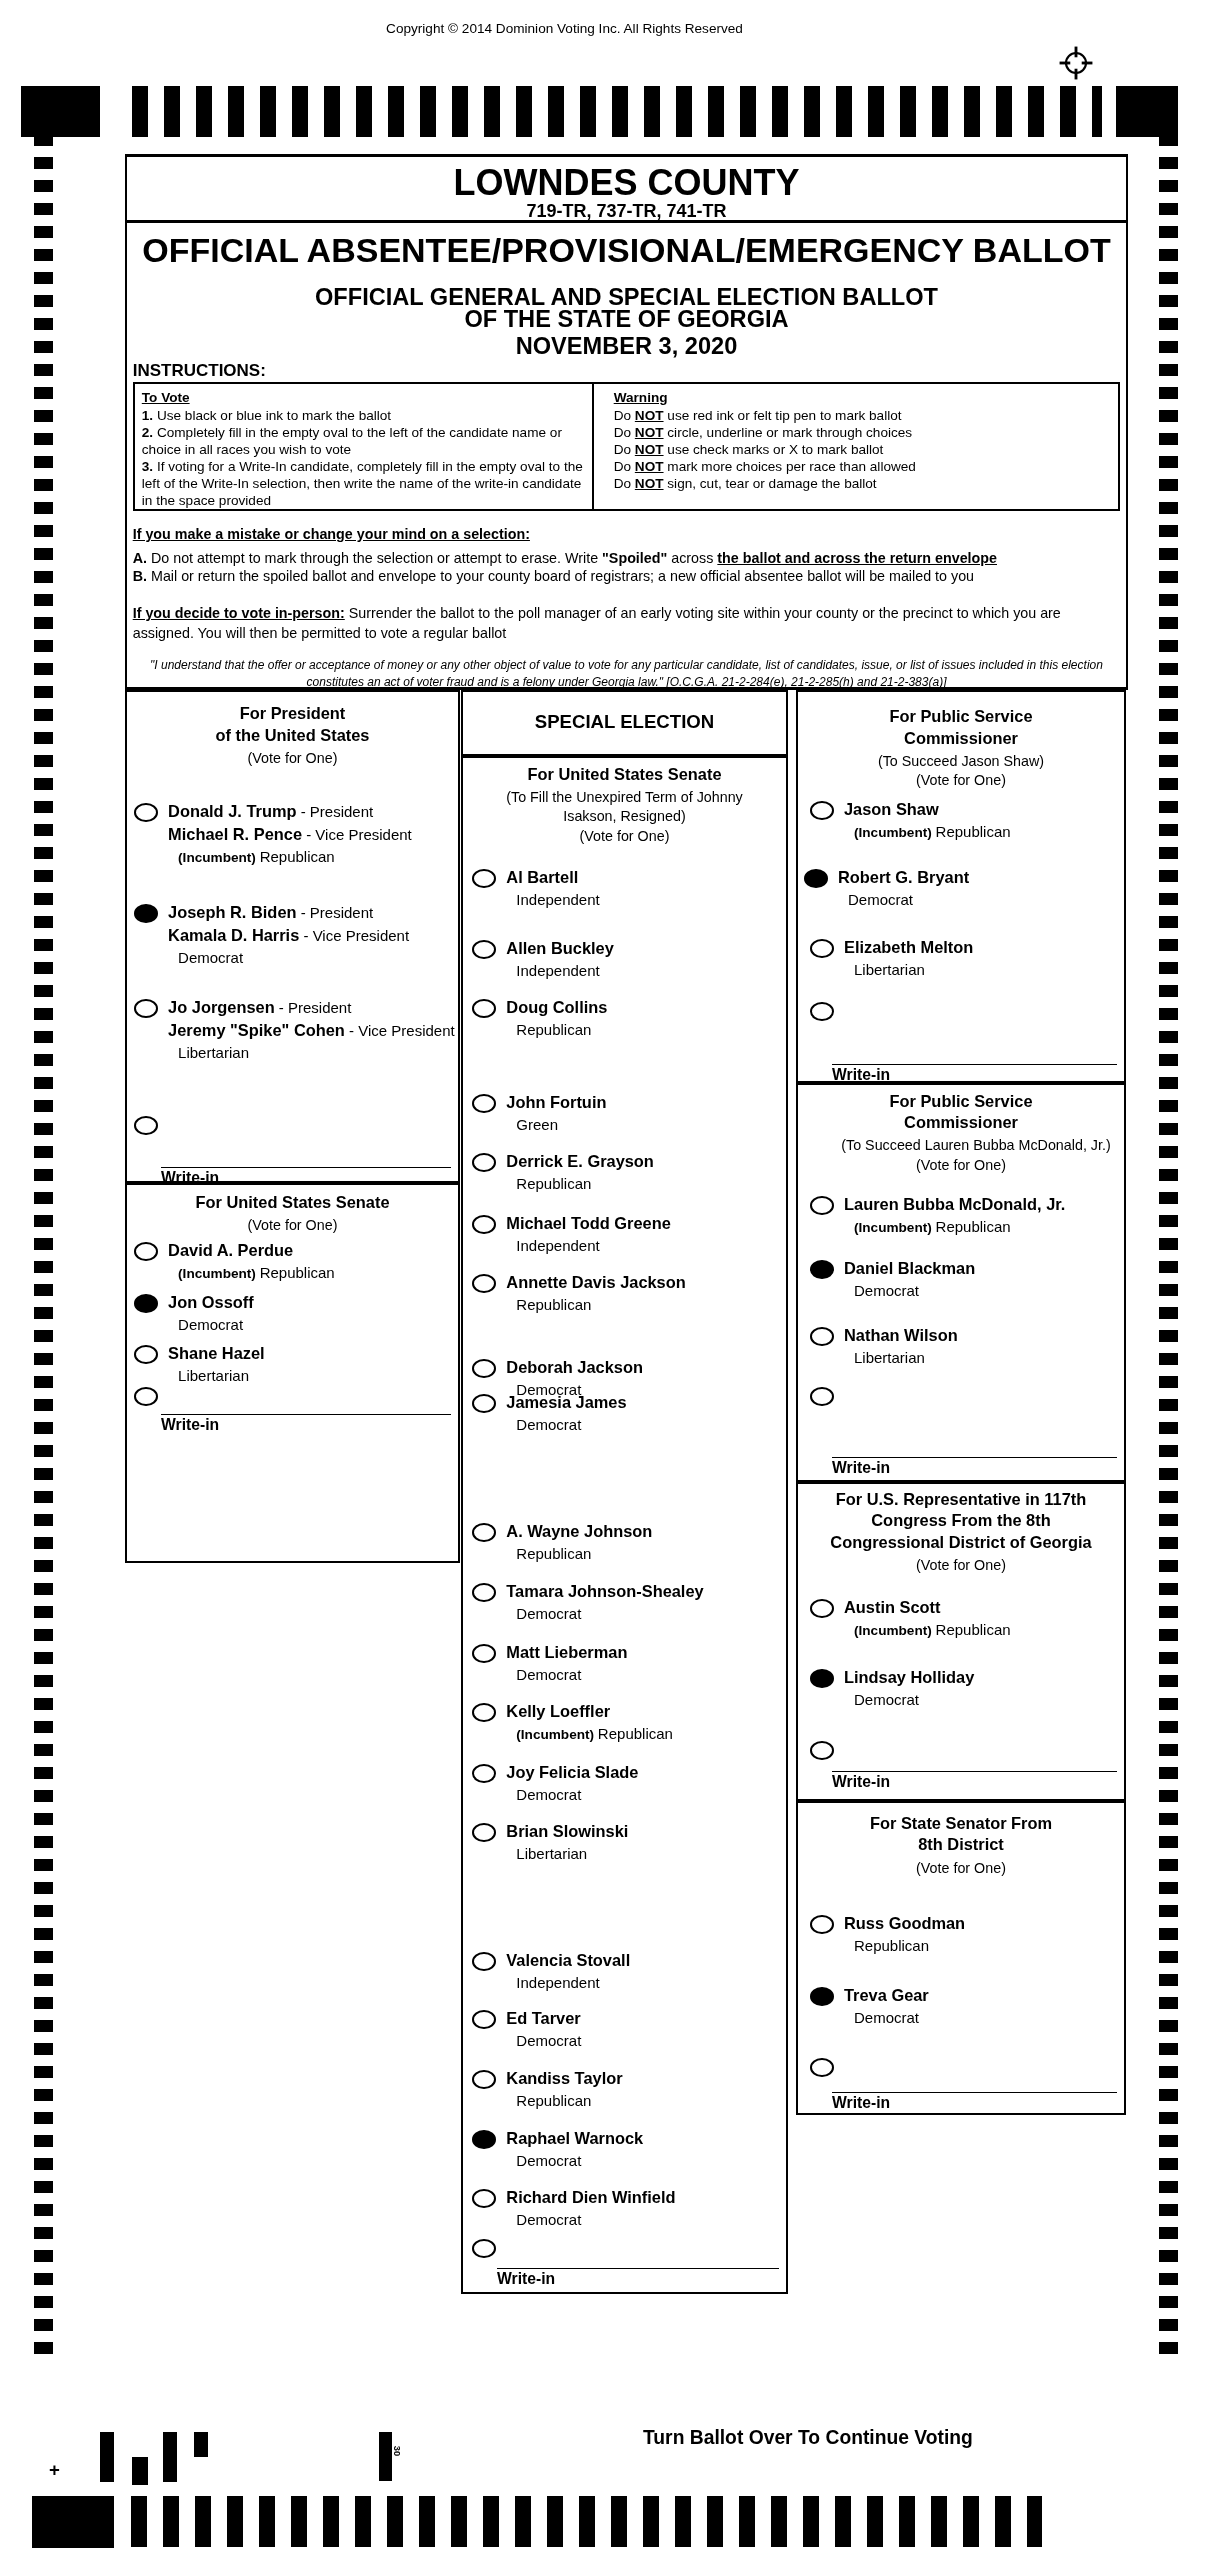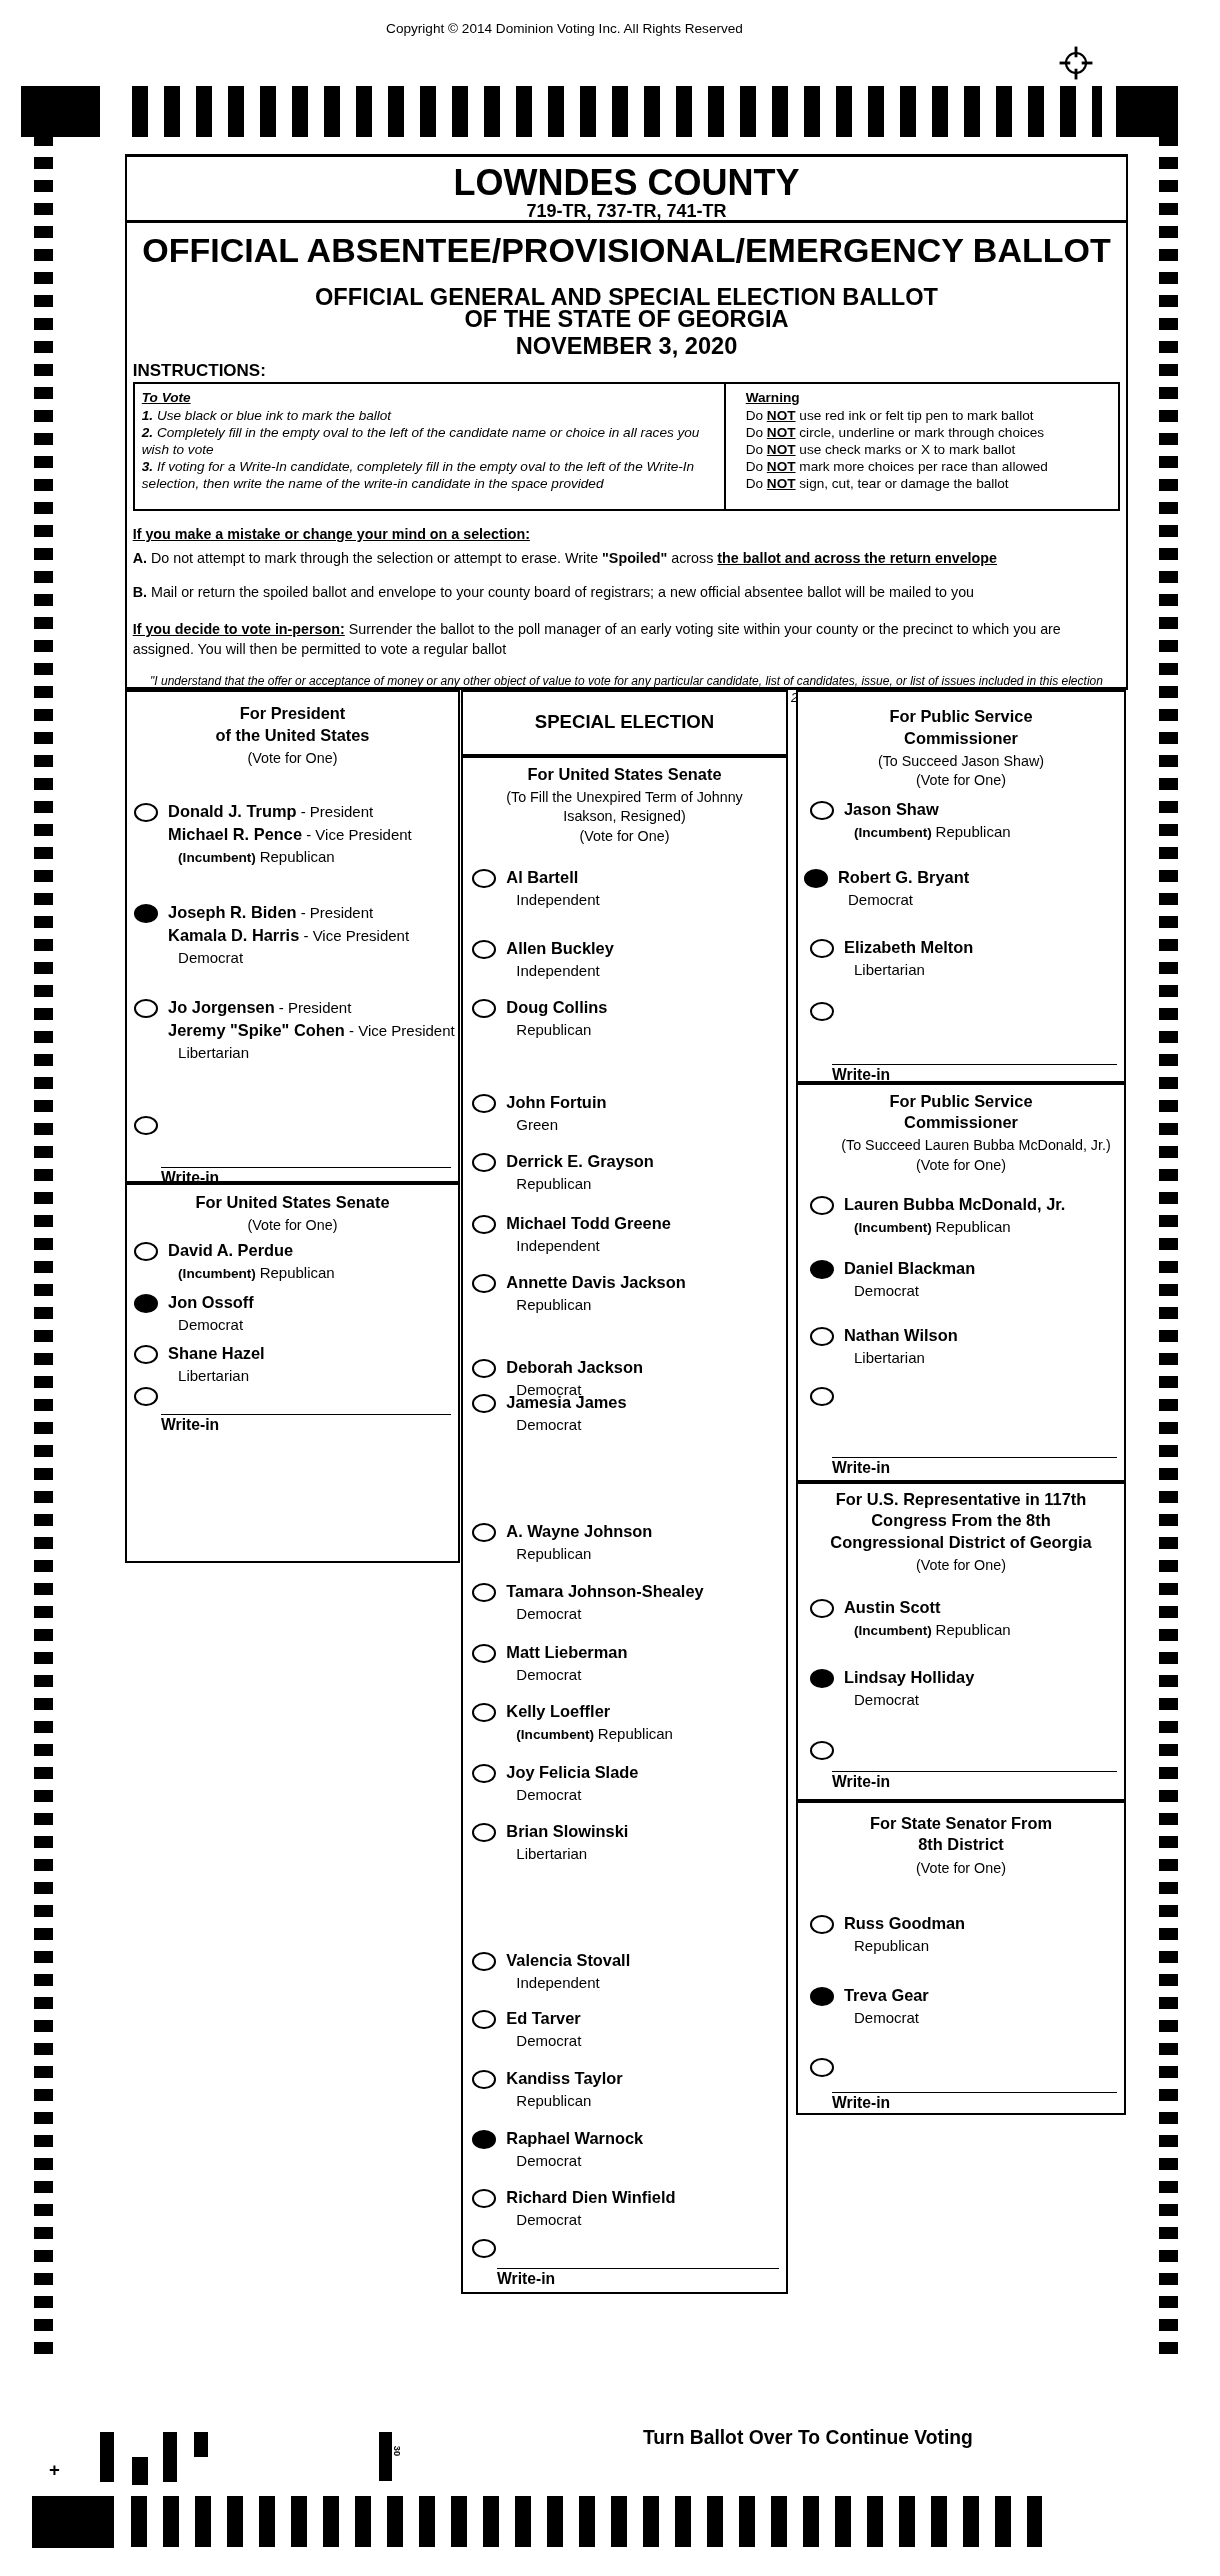--- a/index.html
+++ b/index.html
@@ -31,21 +31,21 @@
   .precincts { font-size:18px; font-weight:bold; line-height:21.4px; }
   .ballot-type { text-align:center; font-size:34px; font-weight:bold; margin-top:8.6px; line-height:37px; }
   .elec { text-align:center; font-size:23.6px; font-weight:bold; line-height:22px; }
   .elec1 { margin-top:17px; }
   .elec-date { margin-top:5px; }
   .instr-label { font-size:17px; font-weight:bold; padding:4.3px 0 1.4px 5.7px; }
   .instr-box {
     margin:0 5.7px; border:2.9px solid #000; height:129px; box-sizing:border-box;
     display:flex;
   }
-  .instr-left { width:591px; box-sizing:border-box; border-right:2.9px solid #000; padding:4.3px 7.1px 2.9px 7.1px;font-style:italic; }
+  .instr-left { width:459px; box-sizing:border-box; border-right:2.9px solid #000; padding:4.3px 7.1px 2.9px 7.1px; }
   .instr-right { flex:1; padding:4.3px 7.1px 2.9px 20px; }
   .instr-h { font-size:13.6px; font-weight:bold; text-decoration:underline; line-height:18px; }
   .tv-item, .warn-item { font-size:13.6px; line-height:17px; }
   .mistake-title { font-size:14.3px; font-weight:bold; text-decoration:underline; margin:14.3px 0 0 5.7px; }
   .para { font-size:14.3px; line-height:18.6px; margin:7.1px 5.7px 0 5.7px; }
   .para2 { margin-top:18.6px; line-height:19.3px; }
   .oath { font-size:12px; font-style:italic; text-align:center; line-height:16.4px; margin:14.3px 2.9px 0 2.9px; }
 
   
   .grid-topline { position:absolute; left:125px; top:688px; width:1003px; height:2.1px; background:#000; }
@@ -129,21 +129,21 @@
             <div class="warn-item">Do <b class="seg-u">NOT</b> circle, underline or mark through choices</div>
             <div class="warn-item">Do <b class="seg-u">NOT</b> use check marks or X to mark ballot</div>
             <div class="warn-item">Do <b class="seg-u">NOT</b> mark more choices per race than allowed</div>
             <div class="warn-item">Do <b class="seg-u">NOT</b> sign, cut, tear or damage the ballot</div>
           </div>
       </div>
     </div>
 
     <div class="mistake-title">If you make a mistake or change your mind on a selection:</div>
     <div class="para"><span class="seg-b">A.</span><span> Do not attempt to mark through the selection or attempt to erase.  Write </span><span class="seg-b">"Spoiled"</span><span> across </span><span class="seg-b seg-u">the ballot and across the return envelope</span></div>
-    <div class="para" style="margin-top:16px"><span class="seg-b">B.</span><span> Mail or return the spoiled ballot and envelope to your county board of registrars; a new official absentee ballot will be mailed to you</span></div>
+    <div class="para" style="margin-top:0"><span class="seg-b">B.</span><span> Mail or return the spoiled ballot and envelope to your county board of registrars; a new official absentee ballot will be mailed to you</span></div>
     <div class="para para2"><span class="seg-b seg-u">If you decide to vote in-person:</span><span>  Surrender the ballot to the poll manager of an early voting site within your county or the precinct to which you are assigned.  You will then be permitted to vote a regular ballot</span></div>
     <div class="oath">"I understand that the offer or acceptance of money or any other object of value to vote for any particular candidate, list of candidates, issue, or list of issues included in this election constitutes an act of voter fraud and is a felony under Georgia law." [O.C.G.A. 21-2-284(e), 21-2-285(h) and 21-2-383(a)]</div>
   </div>
 
   <div class="grid-topline"></div>
   <div class="special-banner" style="left:461px;top:690px;width:327px;height:66px">
     <div class="sb-label">SPECIAL ELECTION</div>
   </div>
   <div>
       <div class="contest" style="left: 125px; top: 690px; width: 335px; height: 493px;">

